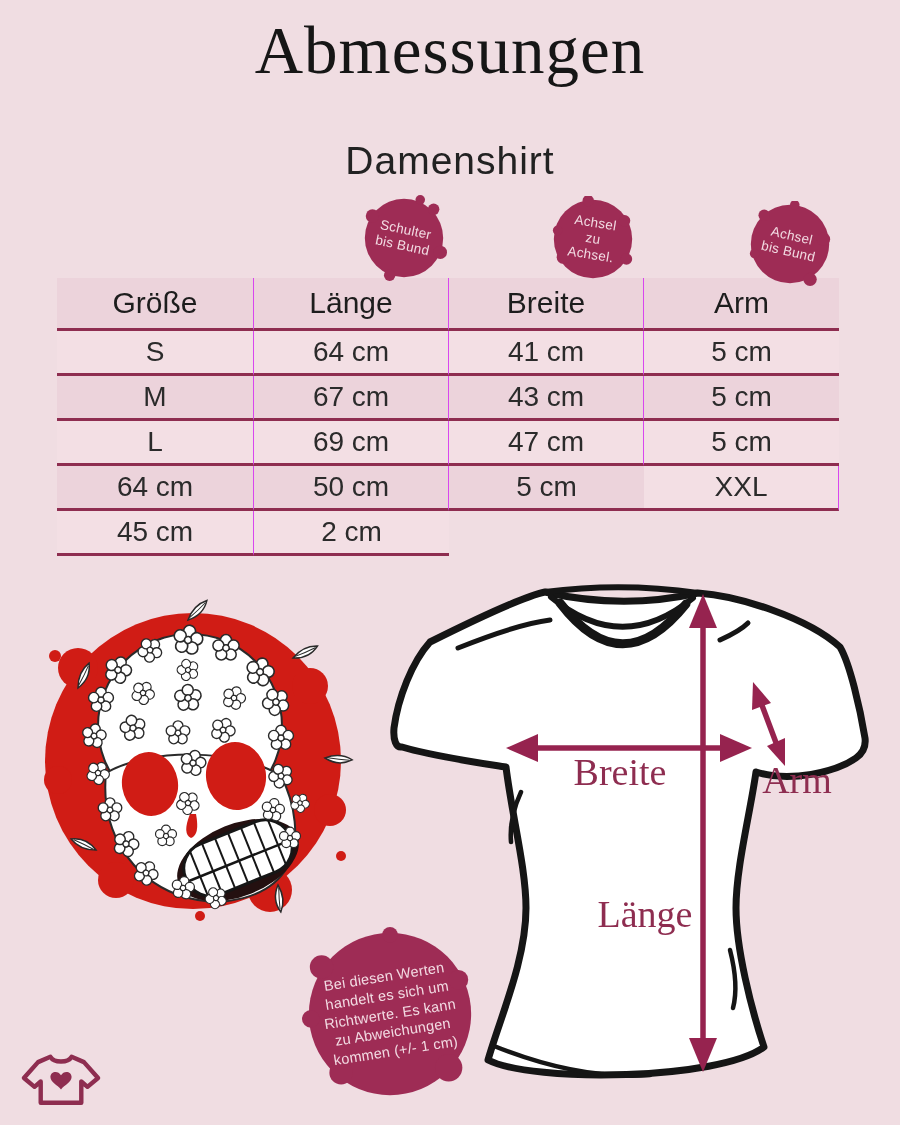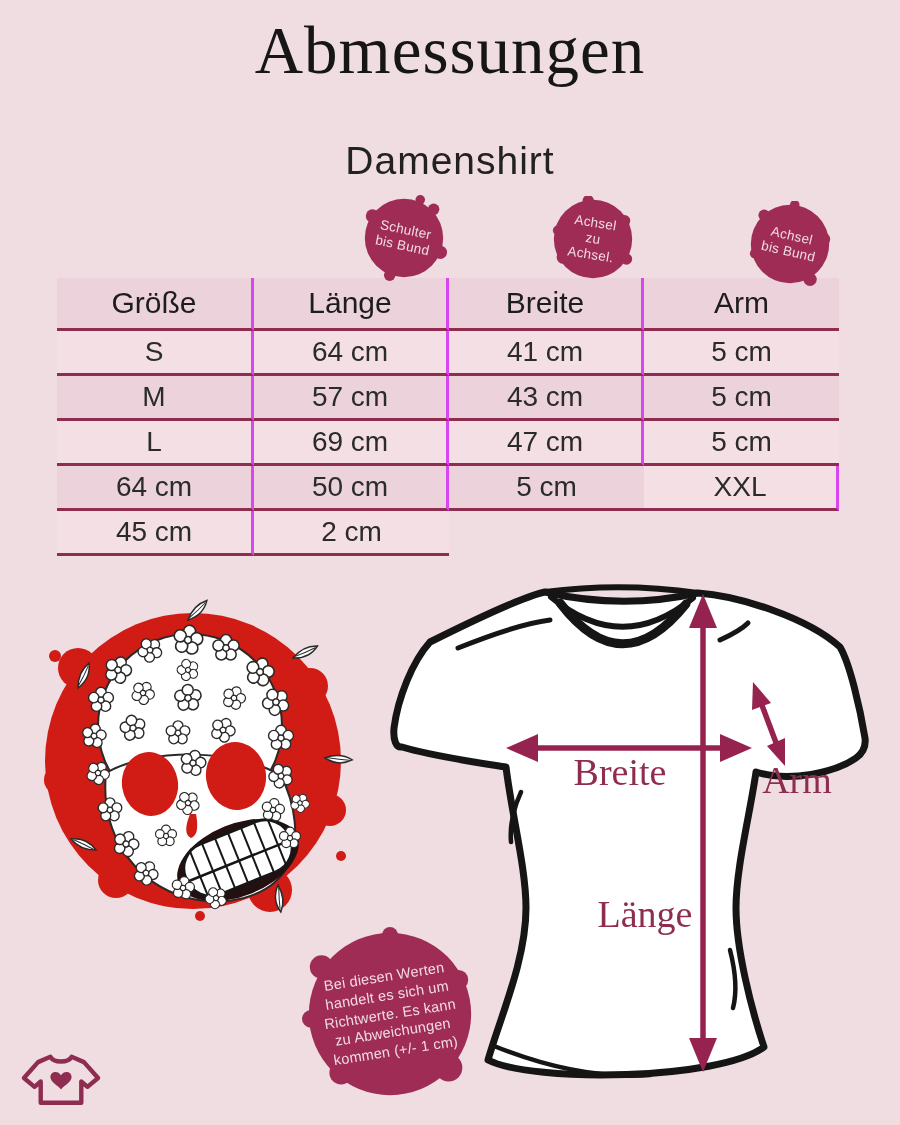--- a/index.html
+++ b/index.html
@@ -39,21 +39,21 @@
     display:grid;
     grid-template-columns:197px 195px 195px 195px;
     grid-template-rows:53px 45px 45px 45px 45px 45px;
   }
   .cell{
     display:flex;align-items:center;justify-content:center;
     box-sizing:border-box;
     border-bottom:3px solid #8e2d50;
     font-size:28px;color:#2b2b2b;
   }
-  .cell.c0,.cell.c1,.cell.c2{border-right:3px solid #d946ef;}
+  .cell.c0,.cell.c1,.cell.c2{border-right:1px solid #d946ef;}
   .cell.head{font-size:30px;color:#1d1d1d;}
   .row-dark{background:#ecd3db;}
   .row-light{background:#f3dfe4;}
   
   .skull{position:absolute;left:38px;top:598px;width:318px;height:330px;}
   
   .shirt{position:absolute;left:388px;top:576px;width:484px;height:527px;}
   .measure-label{
     position:absolute;text-align:center;
     font-family:"Liberation Serif",serif;font-size:38px;color:#8e2d50;z-index:4;
@@ -136,21 +136,21 @@
     <div class="cell head c1 row-dark">Länge</div>
     <div class="cell head c2 row-dark">Breite</div>
     <div class="cell head c3 row-dark">Arm</div>
 
     <div class="cell c0 row-light">S</div>
     <div class="cell c1 row-light">64 cm</div>
     <div class="cell c2 row-light">41 cm</div>
     <div class="cell c3 row-light">5 cm</div>
 
     <div class="cell c0 row-dark">M</div>
-    <div class="cell c1 row-dark">57 cm</div>
+    <div class="cell c1 row-dark">67 cm</div>
     <div class="cell c2 row-dark">43 cm</div>
     <div class="cell c3 row-dark">5 cm</div>
 
     <div class="cell c0 row-light">L</div>
     <div class="cell c1 row-light">69 cm</div>
     <div class="cell c2 row-light">47 cm</div>
     <div class="cell c3 row-light">5 cm</div>
 
     <div class="cell c1 row-dark">64 cm</div>
     <div class="cell c2 row-dark">50 cm</div>

